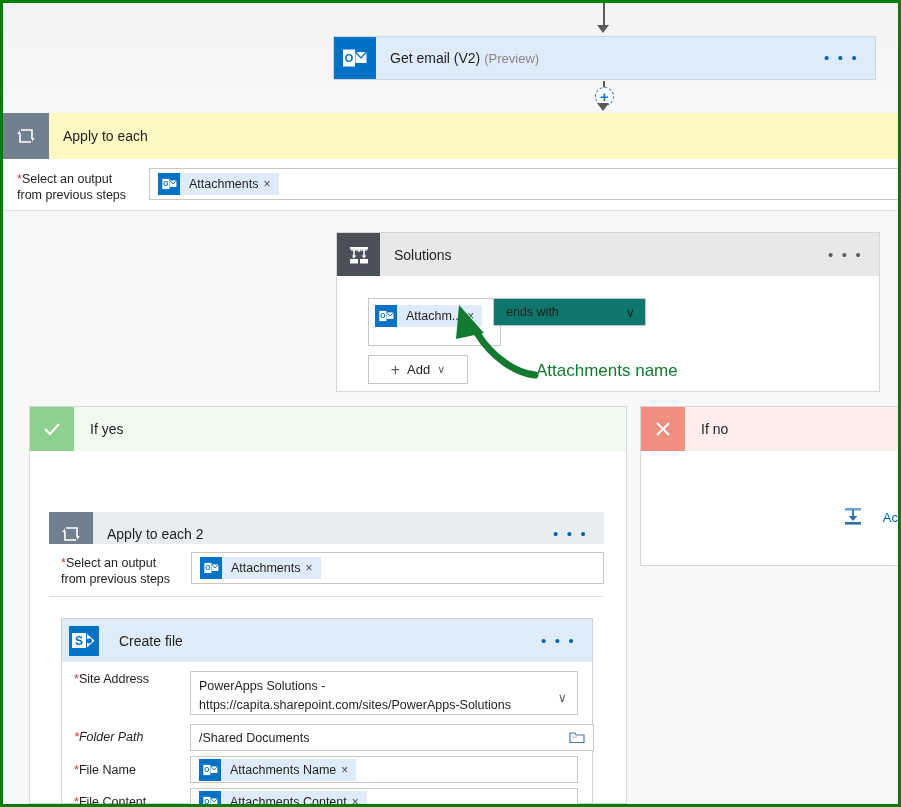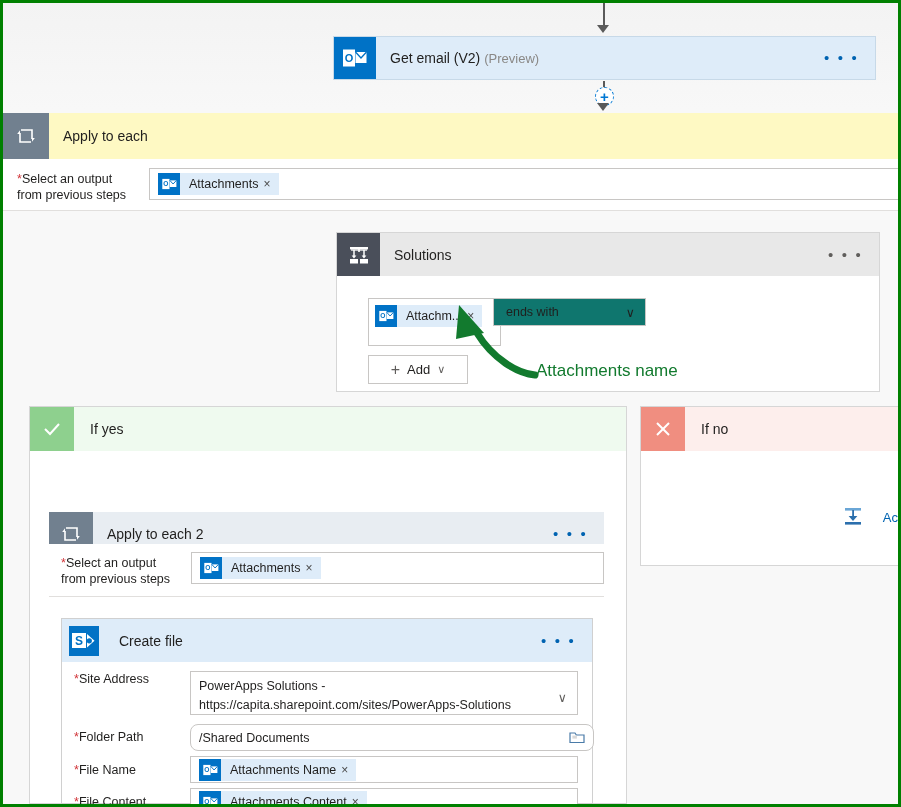--- a/index.html
+++ b/index.html
@@ -437,24 +437,24 @@
       <div class="cf-lbl req-label">
         <span class="req-star">*</span><span>Site Address</span>
       </div>
       <div class="cf-ctl" style="width:388px; height:44px; align-items:flex-start; padding:5px 34px 0 8px; position:relative; line-height:19px;">
         <span>PowerApps Solutions - https://capita.sharepoint.com/sites/PowerApps-Solutions</span>
         <span style="position:absolute; right:10px; bottom:6px; color:#605e5c;">∨</span>
       </div>
     </div>
 
     <div class="cf-row" style="left:0; top:105px; width:532px;">
-      <div class="cf-lbl req-label" style="padding-top:5px;">
+      <div class="cf-lbl req-label" style="padding-top:5px;font-style:italic;">
         <span class="req-star">*</span><span>Folder Path</span>
       </div>
-      <div class="cf-ctl" style="width:428px; height:27px; padding:0 30px 0 8px; position:relative;border-radius:8px;">
+      <div class="cf-ctl" style="width:428px; height:27px; padding:0 30px 0 8px; position:relative;">
         <span>/Shared Documents</span>
         <span style="position:absolute; right:8px; top:5px;">
           <svg width="16" height="14" viewBox="0 0 16 14">
             <path d="M1 3 L6 3 L7.3 5 L15 5 L15 12.5 L1 12.5 Z" fill="none" stroke="#4a7ba8" stroke-width="1.2"></path>
             <rect x="3.4" y="5.6" width="4.5" height="3" fill="#d9d9d9"></rect>
           </svg>
         </span>
       </div>
     </div>
 

